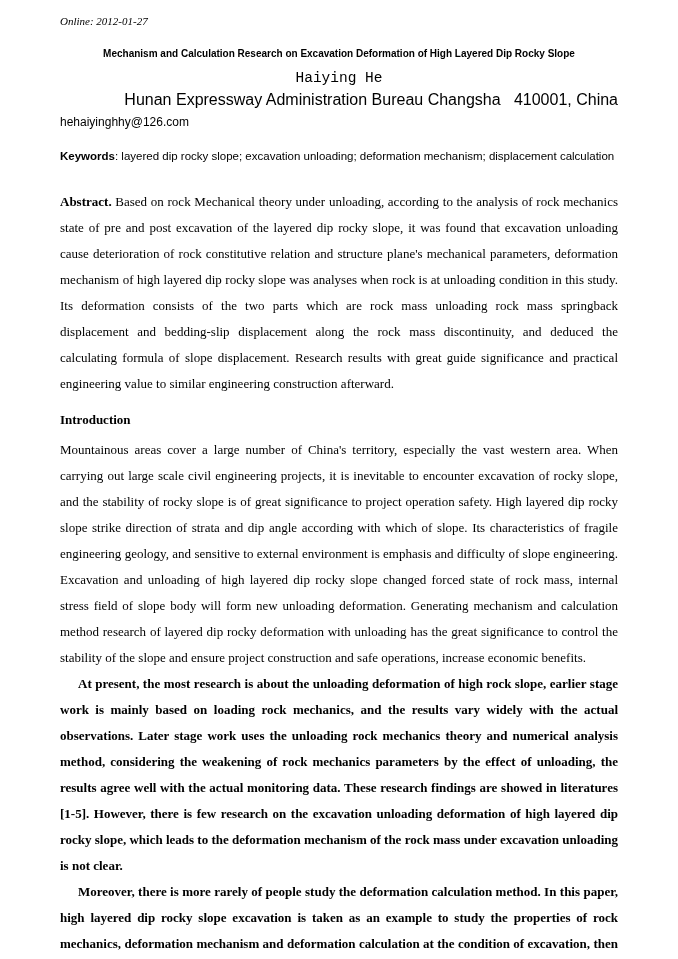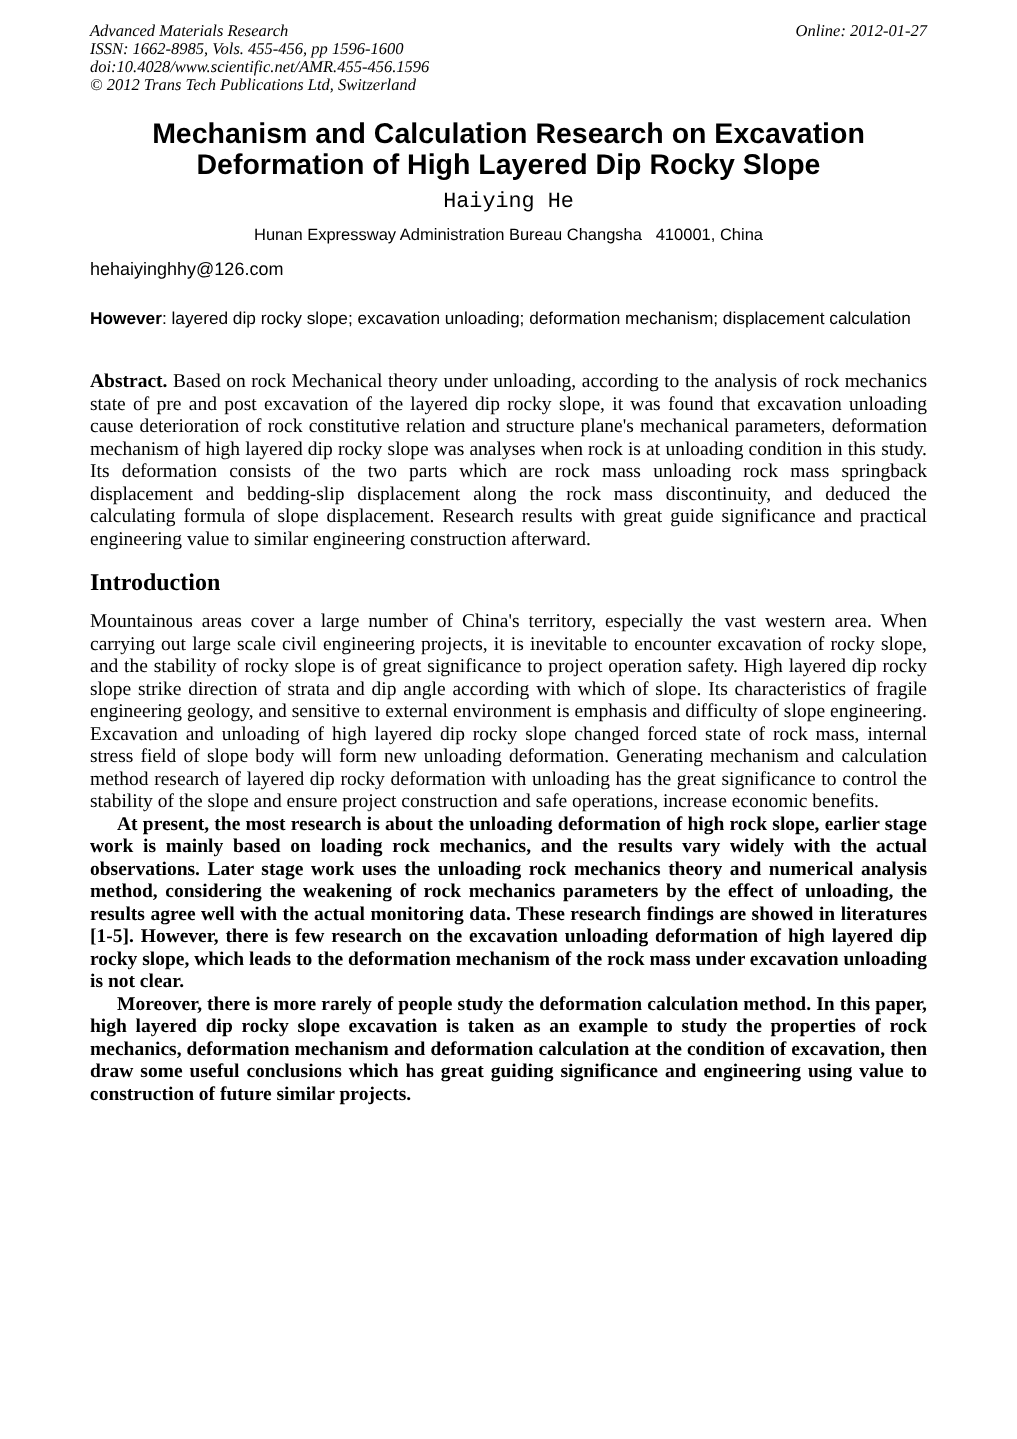--- a/index.html
+++ b/index.html
@@ -20,96 +20,90 @@
     align-items: flex-start;
     font-style: italic;
     font-size: 11px;
     line-height: 12px;
     font-family: "Liberation Serif", serif;
   }
   .journal-header .left div { white-space: nowrap; }
   .paper-title {
     font-family: "Liberation Sans", sans-serif;
     font-weight: bold;
-    font-size: 19px;
+    font-size: 10px;
     line-height: 21px;
     text-align: center;
     margin: 16px auto 0 auto;
     max-width: 545px;
   }
   .author {
     font-family: Liberation Mono, monospace;
     font-size: 14.5px;
     line-height: 17px;
     text-align: center;
     margin-top: 6px;
   }
   .affiliation {
     font-family: "Liberation Sans", sans-serif;
-    font-size: 11px;
+    font-size: 16px;
     line-height: 14px;
-    text-align: center;
+    text-align: right;
     margin-top: 6px;
     white-space: pre-wrap;
   }
   .email {
     font-family: "Liberation Sans", sans-serif;
     font-size: 12px;
     line-height: 14px;
     text-align: left;
     margin-top: 8px;
   }
   .keywords {
     font-family: "Liberation Sans", sans-serif;
     font-size: 11.5px;
     line-height: 14px;
     margin: 20px 0 0 0;
   }
   .body-text {
     font-family: "Liberation Serif", serif;
     font-size: 13px;
-    line-height: 15px;
+    line-height: 26px;
     text-align: justify;
     margin: 0;
   }
   .abstract { margin-top: 26px; }
   .section-heading {
     font-family: "Liberation Serif", serif;
-    font-size: 16px;
+    font-size: 13px;
     font-weight: bold;
     line-height: 18px;
     margin: 14px 0 8px 0;
   }
   .indent { text-indent: 18px; font-weight: bold; }
   b { font-weight: bold; }
 </style>
 </head>
 <body>
 
 <div class="page">
 
   <div class="journal-header">
-    <div class="left">
-      <div>Advanced Materials Research</div>
-      <div>ISSN: 1662-8985, Vols. 455-456, pp 1596-1600</div>
-      <div>doi:10.4028/www.scientific.net/AMR.455-456.1596</div>
-      <div>© 2012 Trans Tech Publications Ltd, Switzerland</div>
-    </div>
     <div class="right">Online: 2012-01-27</div>
   </div>
 
   <h1 class="paper-title">Mechanism and Calculation Research on Excavation Deformation of High Layered Dip Rocky Slope</h1>
 
   <div class="author">Haiying He</div>
 
   <div class="affiliation">Hunan Expressway Administration Bureau Changsha   410001, China</div>
 
   <div class="email">hehaiyinghhy@126.com</div>
 
-  <p class="keywords"><b>However</b><span>: layered dip rocky slope; excavation unloading; deformation mechanism; displacement calculation</span></p>
+  <p class="keywords"><b>Keywords</b><span>: layered dip rocky slope; excavation unloading; deformation mechanism; displacement calculation</span></p>
 
   <p class="body-text abstract"><b>Abstract.</b><span> Based on rock Mechanical theory under unloading, according to the analysis of rock mechanics state of pre and post excavation of the layered dip rocky slope, it was found that excavation unloading cause deterioration of rock constitutive relation and structure plane's mechanical parameters, deformation mechanism of high layered dip rocky slope was analyses when rock is at unloading condition in this study. Its deformation consists of the two parts which are rock mass unloading rock mass springback displacement and bedding-slip displacement along the rock mass discontinuity, and deduced the calculating formula of slope displacement. Research results with great guide significance and practical engineering value to similar engineering construction afterward.</span></p>
 
   <h2 class="section-heading">Introduction</h2>
 
   <p class="body-text">Mountainous areas cover a large number of China's territory, especially the vast western area. When carrying out large scale civil engineering projects, it is inevitable to encounter excavation of rocky slope, and the stability of rocky slope is of great significance to project operation safety. High layered dip rocky slope strike direction of strata and dip angle according with which of slope. Its characteristics of fragile engineering geology, and sensitive to external environment is emphasis and difficulty of slope engineering. Excavation and unloading of high layered dip rocky slope changed forced state of rock mass, internal stress field of slope body will form new unloading deformation. Generating mechanism and calculation method research of layered dip rocky deformation with unloading has the great significance to control the stability of the slope and ensure project construction and safe operations, increase economic benefits.</p>
   <p class="body-text indent">At present, the most research is about the unloading deformation of high rock slope, earlier stage work is mainly based on loading rock mechanics, and the results vary widely with the actual observations. Later stage work uses the unloading rock mechanics theory and numerical analysis method, considering the weakening of rock mechanics parameters by the effect of unloading, the results agree well with the actual monitoring data. These research findings are showed in literatures [1-5]. However, there is few research on the excavation unloading deformation of high layered dip rocky slope, which leads to the deformation mechanism of the rock mass under excavation unloading is not clear.</p>
   <p class="body-text indent">Moreover, there is more rarely of people study the deformation calculation method. In this paper, high layered dip rocky slope excavation is taken as an example to study the properties of rock mechanics, deformation mechanism and deformation calculation at the condition of excavation, then draw some useful conclusions which has great guiding significance and engineering using value to construction of future similar projects.</p>
 
 </div>

